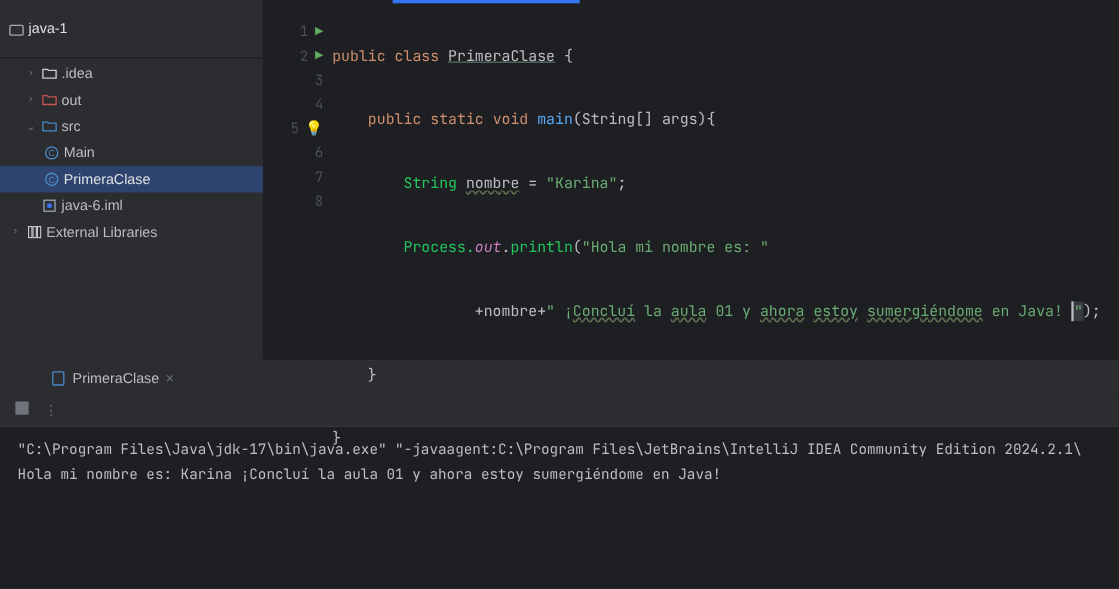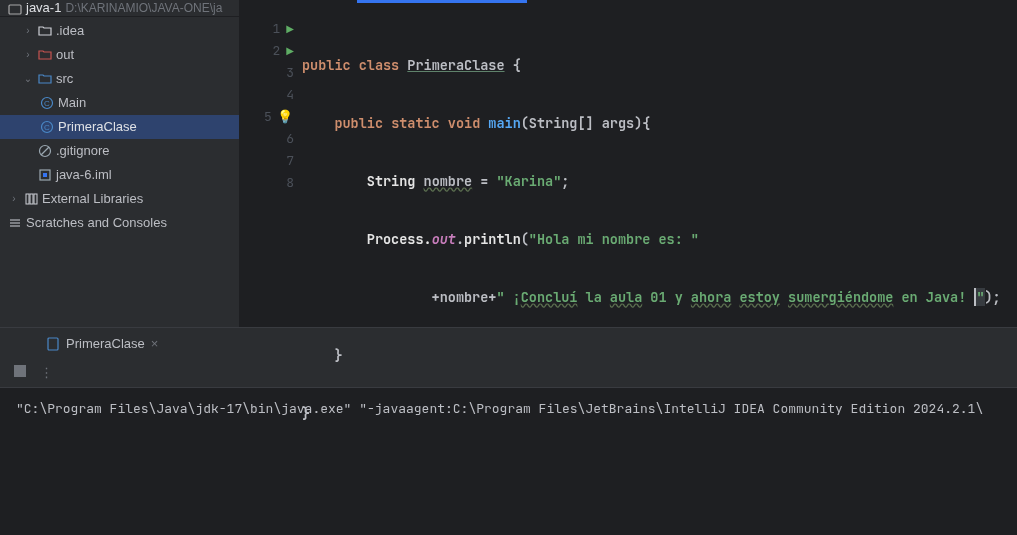--- a/index.html
+++ b/index.html
@@ -20,21 +20,21 @@
 }
 .sidebar {
   width: 240px;
   background: #2b2d30;
   border-right: 1px solid #1e1f22;
   overflow: hidden;
 }
 .project-header {
   display: flex;
   align-items: center;
-  padding: 0 8px;
+  padding: 18px 8px;
   gap: 4px;
   border-bottom: 1px solid #1e1f22;
 }
 .project-header .proj-icon { color: #a8a8a8; }
 .project-header .proj-name { color: #dfe1e5; font-weight: 500; }
 .project-header .proj-path { color: #6f737a; font-size: 12px; white-space: nowrap; }
 .tree { padding-top: 2px; }
 .tree-row {
   display: flex;
   align-items: center;
@@ -82,31 +82,30 @@
   justify-content: flex-end;
   align-items: center;
   padding-right: 8px;
   gap: 6px;
 }
 .line-num { color: #4b5059; font-size: 13px; font-family: "JetBrains Mono", Consolas, monospace; }
 .run-icon { color: #5fad65; font-size: 10px; }
 .bulb { color: #f2c55c; font-size: 13px; }
 .code {
   flex: 1;
-  padding-top: 18px;
+  padding-top: 4px;
   font-family: "JetBrains Mono", Consolas, monospace;
   font-size: 13.5px;
   white-space: pre;
-  font-weight: bold;
 }
 .code-line { height: 22px; line-height: 22px; }
 .kw { color: #cf8e6d; }
 .cls { color: #bcbec4; text-decoration: underline; text-decoration-color: #5f826b; }
 .method { color: #56a8f5; }
-.type { color: #e5e5e5; text-align: center; }
+.type { color: #22c55e; text-align: center; }
 .var { color: #bcbec4; text-decoration: underline; text-decoration-style: wavy; text-decoration-color: #5c7050; margin-top: 12px; }
 .str { color: #6aab73; }
 .field { color: #c77dbb; font-style: italic; }
 .punc { color: #bcbec4; }
 .param { color: #bcbec4; }
 .spell { text-decoration: underline; text-decoration-style: wavy; text-decoration-color: #5c7050; }
 .caret { border-left: 2px solid #bcbec4; background: #373b40; }
 .run-panel {
   flex: 1;
   background: #1e1f22;
@@ -157,21 +156,20 @@
 
 <div class="top-row">
   <div class="sidebar">
     <div class="project-header">
       <span class="proj-icon">
         <svg width="14" height="14" viewBox="0 0 14 14">
             <rect x="1" y="3" width="12" height="9" rx="1" fill="none" stroke="#a8a8a8" stroke-width="1.2"></rect>
           </svg>
       </span>
       <span class="proj-name">java-1</span>
-      <span class="proj-path">D:\KARINAMIO\JAVA-ONE\ja</span>
     </div>
     <div class="tree">
       <div class="tree-row indent1">
         <span class="chevron">›</span>
         <span class="folder-icon">
           <svg width="14" height="14" viewBox="0 0 14 14">
               <path d="M1 3h4l1 1h7v7H1z" fill="none" stroke="#ced0d6" stroke-width="1.2"></path>
             </svg>
         </span>
         <span class="tree-label">.idea</span>
@@ -204,30 +202,20 @@
         <span class="tree-label">Main</span>
       </div>
       <div class="tree-row indent2 selected">
         <span class="icon-class">
           <svg width="14" height="14" viewBox="0 0 14 14">
               <circle cx="7" cy="7" r="5.5" fill="none" stroke="#4a88c7" stroke-width="1.2"></circle>
               <text x="7" y="10" text-anchor="middle" font-size="8" fill="#4a88c7">C</text>
             </svg>
         </span>
         <span class="tree-label">PrimeraClase</span>
-      </div>
-      <div class="tree-row indent1">
-        <span class="chevron"></span>
-        <span class="icon-gitignore">
-          <svg width="14" height="14" viewBox="0 0 14 14">
-              <circle cx="7" cy="7" r="5.5" fill="none" stroke="#9aa7b0" stroke-width="1.2"></circle>
-              <line x1="3" y1="11" x2="11" y2="3" stroke="#9aa7b0" stroke-width="1.2"></line>
-            </svg>
-        </span>
-        <span class="tree-label">.gitignore</span>
       </div>
       <div class="tree-row indent1">
         <span class="chevron"></span>
         <span class="icon-module">
           <svg width="14" height="14" viewBox="0 0 14 14">
               <rect x="2" y="2" width="10" height="10" fill="none" stroke="#9aa7b0" stroke-width="1.2"></rect>
               <rect x="5" y="5" width="4" height="4" fill="#3574f0"></rect>
             </svg>
         </span>
         <span class="tree-label">java-6.iml</span>
@@ -235,28 +223,20 @@
       <div class="tree-row">
         <span class="chevron">›</span>
         <span class="icon-libs">
           <svg width="14" height="14" viewBox="0 0 14 14">
               <rect x="2" y="2" width="3" height="10" fill="none" stroke="#ced0d6"></rect>
               <rect x="6" y="2" width="3" height="10" fill="none" stroke="#ced0d6"></rect>
               <rect x="10" y="2" width="3" height="10" fill="none" stroke="#ced0d6"></rect>
             </svg>
         </span>
         <span class="tree-label">External Libraries</span>
-      </div>
-      <div class="tree-row">
-        <span class="icon-scratch">
-          <svg width="14" height="14" viewBox="0 0 14 14">
-              <path d="M2 4h10M2 7h10M2 10h10" stroke="#ced0d6" stroke-width="1.2"></path>
-            </svg>
-        </span>
-        <span class="tree-label">Scratches and Consoles</span>
       </div>
     </div>
   </div>
 
   <div class="editor">
     <div class="tab-indicator"></div>
     <div class="gutter">
       <div class="gutter-line">
           <span class="line-num">1</span>
           <span class="run-icon">▶</span>
@@ -306,14 +286,14 @@
           </svg>
       </span>
       <span>PrimeraClase</span>
       <span class="close">×</span>
     </div>
   </div>
   <div class="run-toolbar">
     <span><span class="stop-icon" style="display:inline-block"></span></span>
     <span class="dots">⋮</span>
   </div>
-  <div class="console"><div>"C:\Program Files\Java\jdk-17\bin\java.exe" "-javaagent:C:\Program Files\JetBrains\IntelliJ IDEA Community Edition 2024.2.1\</div><div></div></div>
+  <div class="console"><div>"C:\Program Files\Java\jdk-17\bin\java.exe" "-javaagent:C:\Program Files\JetBrains\IntelliJ IDEA Community Edition 2024.2.1\</div><div>Hola mi nombre es: Karina ¡Concluí la aula 01 y ahora estoy sumergiéndome en Java! </div><div></div></div>
 </div>
 
 </body></html>

